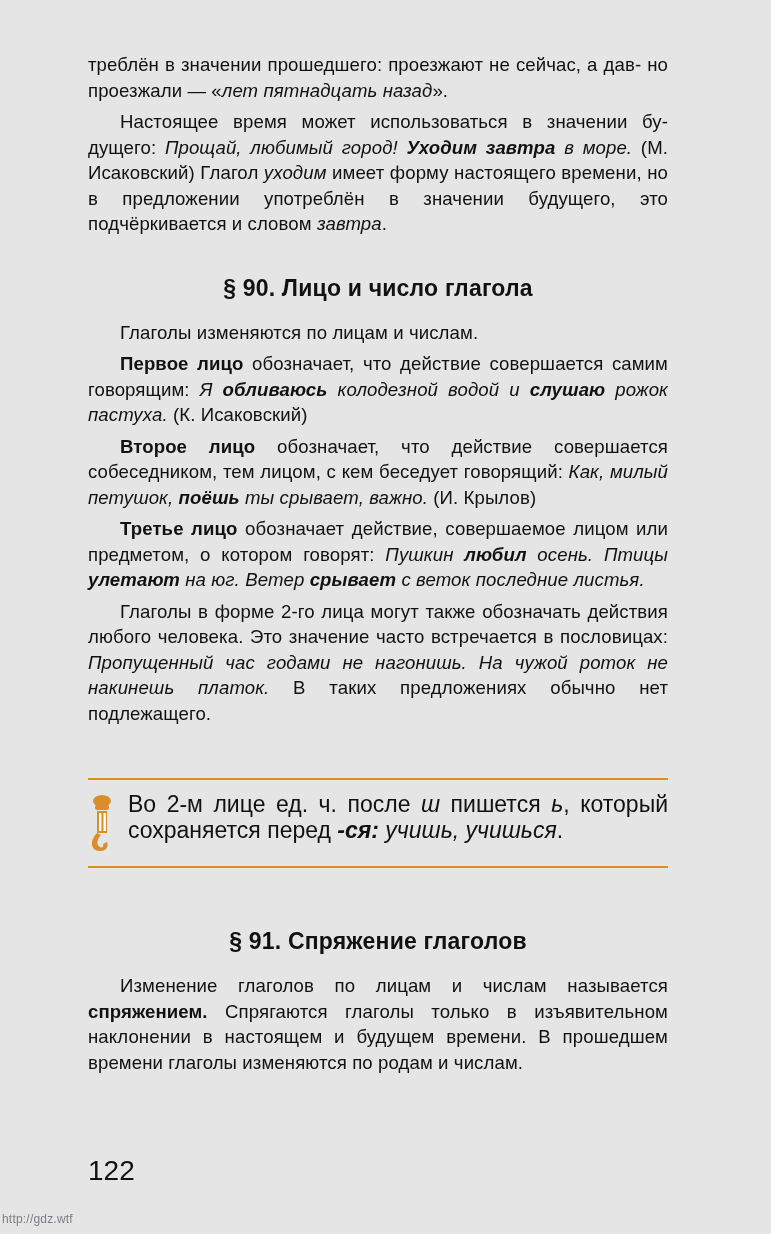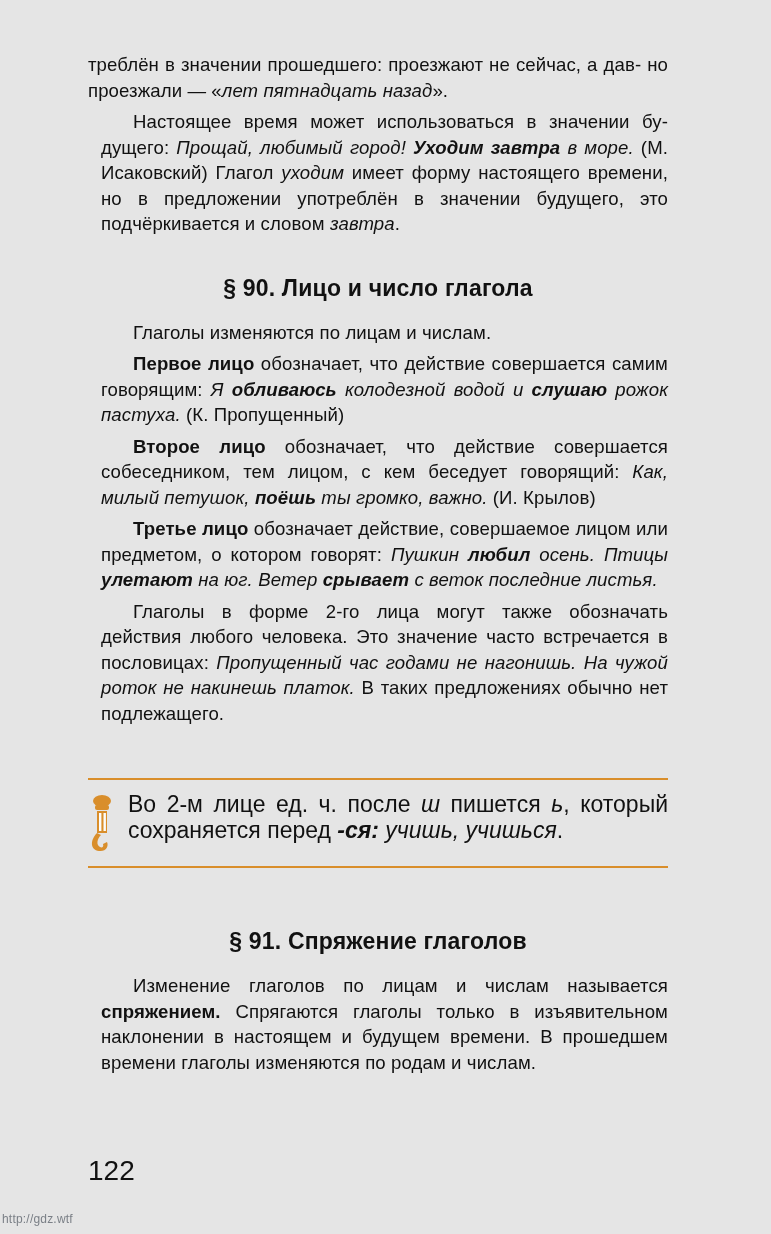--- a/index.html
+++ b/index.html
@@ -29,21 +29,21 @@
     width: 580px;
   }
   p {
     margin: 0;
     font-size: 19.5px;
     line-height: 25.5px;
     text-align: justify;
     text-justify: inter-word;
     letter-spacing: 0.1px;
   }
-  p.indent { text-indent: 32px; margin-left: 13px; }
+  p.indent { text-indent: 32px; }
   p.noindent { text-indent: 0; }
   .para-gap { height: 6px; }
   .i { font-style: italic; }
   .b { font-weight: bold; }
   .bi { font-weight: bold; font-style: italic; }
 
   h2.section {
     font-family: Liberation Sans, sans-serif;
     font-weight: bold;
     font-size: 23px;
@@ -130,26 +130,26 @@
     <div class="sec90-wrap">
       <h2 class="section">§ 90. Лицо и число глагола</h2>
     </div>
 
     <p class="indent sans-para">
       <span>Глаголы изменяются по лицам и числам.</span>
     </p>
     <div class="para-gap"></div>
 
     <p class="indent sans-para">
-      <span class="b">Первое лицо</span><span> обозначает, что действие совершается самим говорящим: </span><span class="i">Я </span><span class="bi">обливаюсь</span><span class="i"> колодезной водой и </span><span class="bi">слушаю</span><span class="i"> рожок пастуха.</span><span> (К. Пропущенный)</span>
+      <span class="b">Первое лицо</span><span> обозначает, что действие совершается самим говорящим: </span><span class="i">Я </span><span class="bi">обливаюсь</span><span class="i"> колодезной водой и </span><span class="bi">слушаю</span><span class="i"> рожок пастуха.</span><span> (К. Исаковский)</span>
     </p>
     <div class="para-gap"></div>
 
     <p class="indent sans-para">
-      <span class="b">Второе лицо</span><span> обозначает, что действие совершается собеседником, тем лицом, с кем беседует говорящий: </span><span class="i">Как, милый петушок, </span><span class="bi">поёшь</span><span class="i"> ты громко, важно.</span><span> (И. Крылов)</span>
+      <span class="b">Второе лицо</span><span> обозначает, что действие совершается собеседником, тем лицом, с кем беседует говорящий: </span><span class="i">Как, милый петушок, </span><span class="bi">поёшь</span><span class="i"> ты срывает, важно.</span><span> (И. Крылов)</span>
     </p>
     <div class="para-gap"></div>
 
     <p class="indent sans-para">
       <span class="b">Третье лицо</span><span> обозначает действие, совершаемое лицом или предметом, о котором говорят: </span><span class="i">Пушкин </span><span class="bi">любил</span><span class="i"> осень. Птицы </span><span class="bi">улетают</span><span class="i"> на юг. Ветер </span><span class="bi">срывает</span><span class="i"> с веток последние листья.</span>
     </p>
     <div class="para-gap"></div>
 
     <p class="indent sans-para">
       <span>Глаголы в форме 2-го лица могут также обозначать действия любого человека. Это значение часто встречается в пословицах: </span><span class="i">Пропущенный час годами не нагонишь. На чужой роток не накинешь платок.</span><span> В таких предложениях обычно нет подлежащего.</span>

